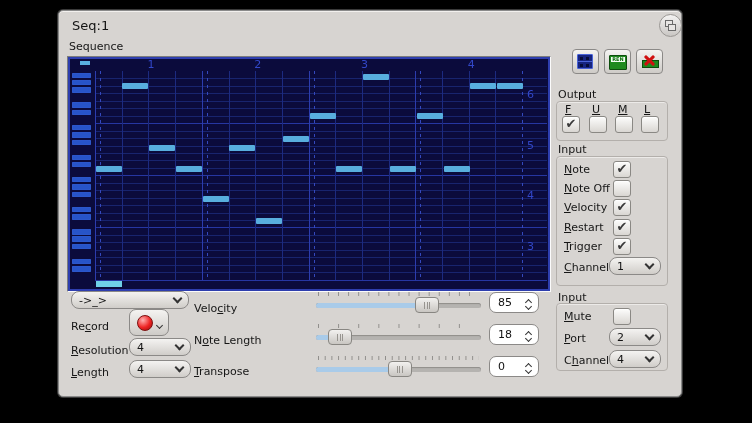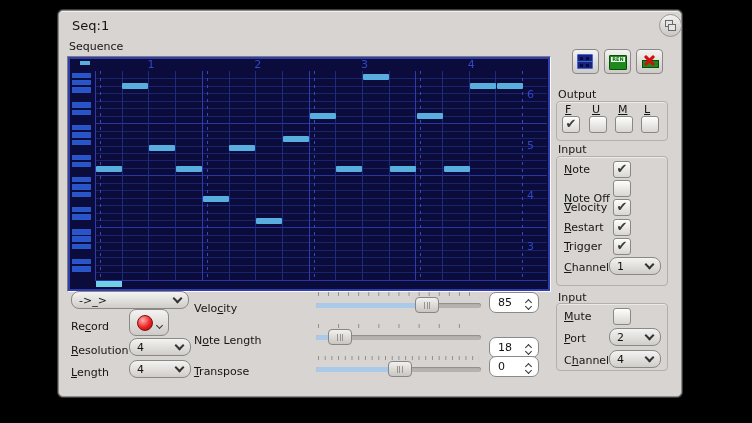--- a/index.html
+++ b/index.html
@@ -242,21 +242,21 @@
       <div class="ticks" style="background-size: 12.5% 100%;"></div>
       <div class="track">
           <div class="fill" style="width: 14.2%;"></div>
         </div>
       <div class="handle" style="left: calc(14.2% - 11px);">
           <i></i>
           <i></i>
           <i></i>
         </div>
     </div>
-    <div class="spin" style="left:430px;top:326px;">
+    <div class="spin" style="left:430px;top:313px;">
       <span>18</span>
       <span class="arrows">
           <i class="chev sm up"></i>
           <i class="chev sm"></i>
         </span>
     </div>
 
     <div class="lbl" style="left:135px;top:354px;"><u>T</u>ranspose</div>
     <div class="slider" style="left:257px;top:345px;">
       <div class="ticks" style="background-size: 4.16667% 100%;"></div>
@@ -304,21 +304,21 @@
     <div class="lbl" style="left:585px;top:92px;"><u>L</u></div>
     <span class="cb checked" style="left:503px;top:105px;">✔</span>
     <span class="cb" style="left:530px;top:105px;"></span>
     <span class="cb" style="left:556px;top:105px;"></span>
     <span class="cb" style="left:582px;top:105px;"></span>
 
     <div class="lbl" style="left:499px;top:132px;">Input</div>
     <div class="frame" style="left:497px;top:145px;width:110px;height:128px;"></div>
     <div class="lbl" style="left:505px;top:152px;"><u>N</u>ote</div>
     <span class="cb checked" style="left:554px;top:150px;">✔</span>
-    <div class="lbl" style="left:505px;top:181px;"><u>N</u>ote Off</div>
+    <div class="lbl" style="left:505px;top:171px;"><u>N</u>ote Off</div>
     <span class="cb" style="left:554px;top:169px;"></span>
     <div class="lbl" style="left:505px;top:190px;"><u>V</u>elocity</div>
     <span class="cb checked" style="left:554px;top:188px;">✔</span>
     <div class="lbl" style="left:505px;top:210px;"><u>R</u>estart</div>
     <span class="cb checked" style="left:554px;top:208px;">✔</span>
     <div class="lbl" style="left:505px;top:229px;"><u>T</u>rigger</div>
     <span class="cb checked" style="left:554px;top:227px;">✔</span>
     <div class="lbl" style="left:505px;top:250px;"><u>C</u>hannel</div>
     <div class="combo" style="left:550px;top:246px;width:52px;">
       <span>1</span>

